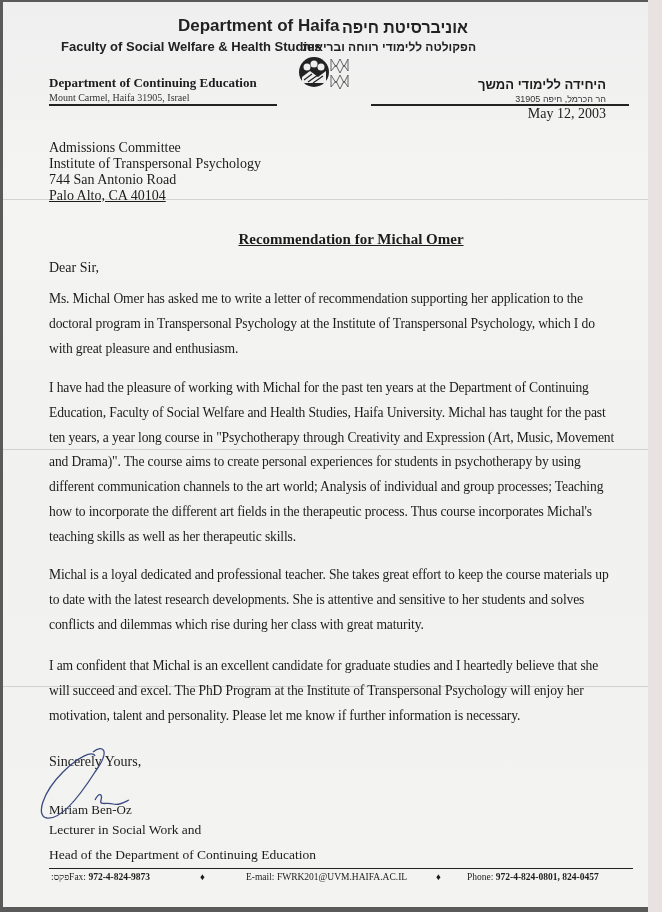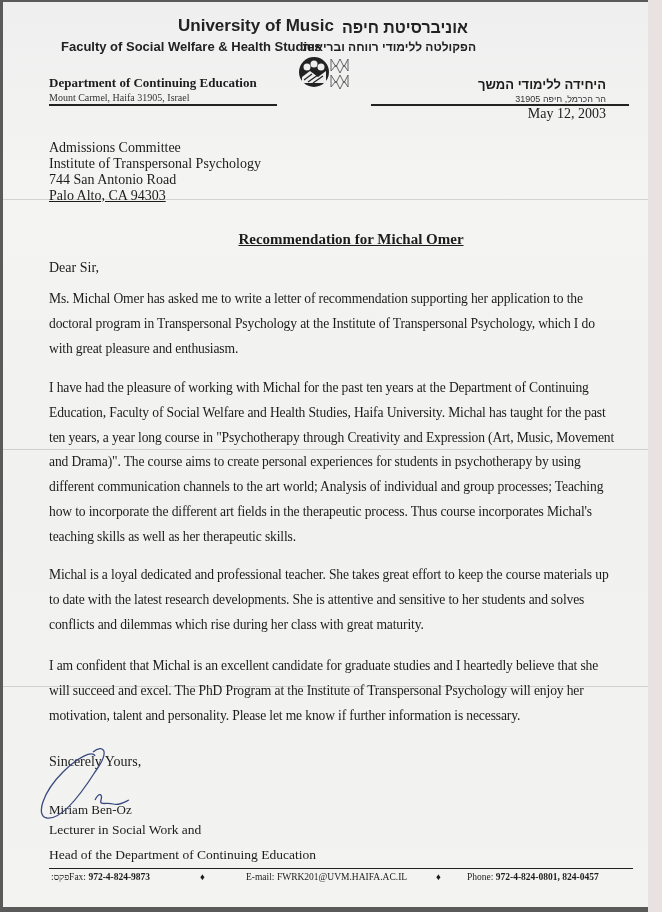--- a/index.html
+++ b/index.html
@@ -67,21 +67,21 @@
   .bold { font-weight: bold; }
 </style>
 </head>
 <body>
 
 <div class="page">
   <div class="fold" style="top:197px"></div>
   <div class="fold" style="top:447px"></div>
   <div class="fold" style="top:684px"></div>
 
-  <div class="abs sans uni-title">University of Music</div>
+  <div class="abs sans uni-title">Department of Haifa</div>
   <div class="abs sans fac-title">Faculty of Social Welfare &amp; Health Studies</div>
   <div class="abs sans he-title">אוניברסיטת חיפה</div>
   <div class="abs sans he-fac">הפקולטה ללימודי רווחה ובריאות</div>
 
   <svg class="logo" width="60" height="40" viewBox="0 0 60 40">
     <circle cx="16" cy="19" r="15" fill="#222"></circle>
     <circle cx="9" cy="14" r="3.5" fill="#eee"></circle>
     <circle cx="16" cy="11" r="3.5" fill="#eee"></circle>
     <circle cx="23" cy="14" r="3.5" fill="#eee"></circle>
     <path d="M4 24 L12 18 L20 24 L28 18 L28 30 L4 30 Z" fill="#eee"></path>
@@ -96,21 +96,21 @@
   <div class="abs sans he-addr">הר הכרמל, חיפה 31905</div>
   <div class="rule-left"></div>
   <div class="rule-right"></div>
 
   <div class="abs date">May 12, 2003</div>
 
   <div class="abs recipient">
     <div>Admissions Committee</div>
     <div>Institute of Transpersonal Psychology</div>
     <div>744 San Antonio Road</div>
-    <div class="underline">Palo Alto, CA 94303</div>
+    <div class="underline">Palo Alto, CA 40104</div>
   </div>
 
   <div class="abs subject">Recommendation for Michal Omer</div>
   <div class="abs salutation">Dear Sir,</div>
 
   <div class="body-text p1">
     <div>Ms. Michal Omer has asked me to write a letter of recommendation supporting her application to the</div>
     <div>doctoral program in Transpersonal Psychology at the Institute of Transpersonal Psychology, which I do</div>
     <div>with great pleasure and enthusiasm.</div>
   </div>

